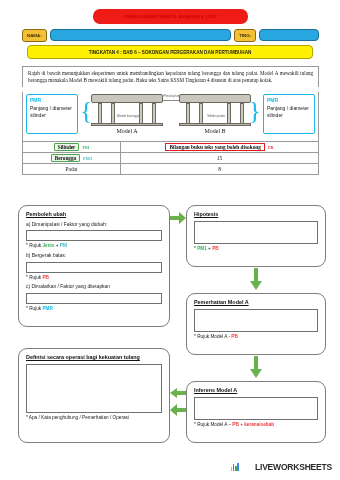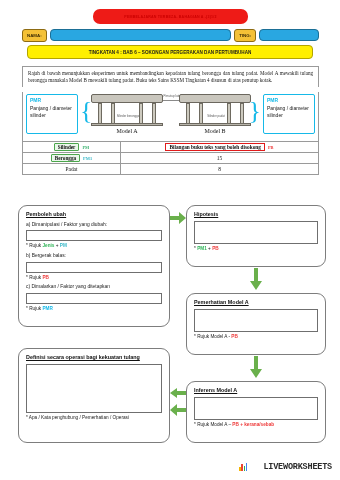--- a/index.html
+++ b/index.html
@@ -164,21 +164,21 @@
   #card-inferens .blank{ height:23px; }
   #card-definisi .blank{ height:49px; }
 
   
   .arrow{ position:absolute; }
   .arrow svg{ display:block; }
 
   
   .wm{
     position:absolute; right:8px; bottom:8px;
-    display:flex; align-items:center; gap:16px;font-family:Liberation Mono, monospace;
+    display:flex; align-items:center; gap:16px;
   }
   .wm-logo{ display:flex; gap:.7px; align-items:flex-end; height:8px; }
   .wm-logo i{ width:1.6px; display:block; }
   .wm-text{ font-size:8.5px; font-weight:bold; color:#2b2b2b; letter-spacing:-.2px; }
 </style>
 </head>
 <body>
 
 <div class="sheet">
 

